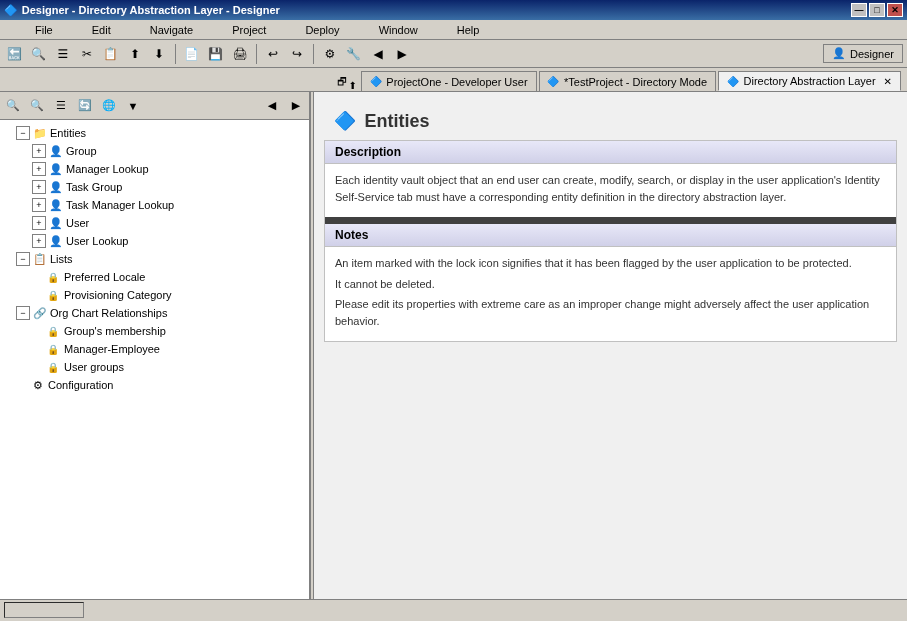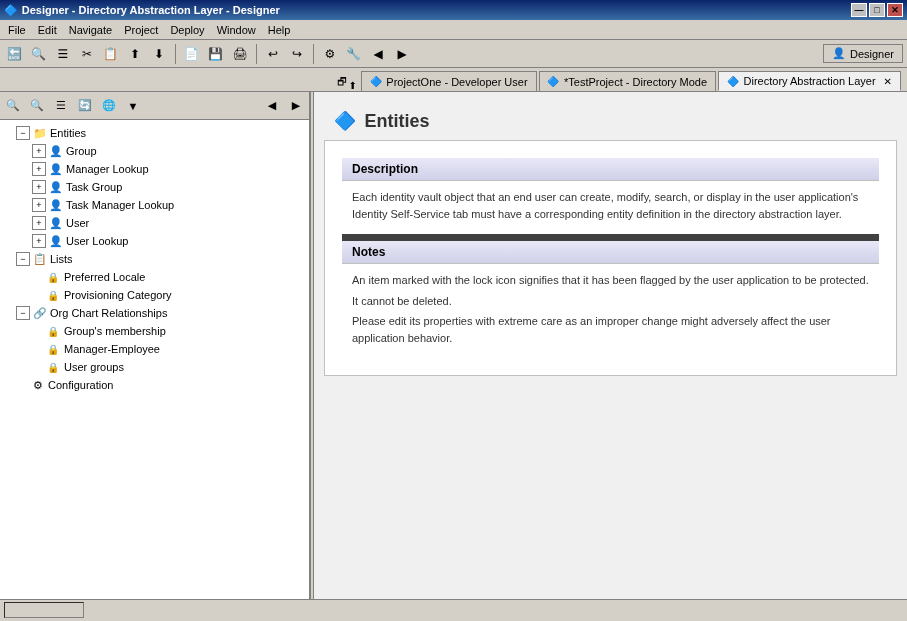--- a/index.html
+++ b/index.html
@@ -33,20 +33,21 @@
       height: 20px;
       display: flex;
       align-items: center;
       border-bottom: 1px solid #808080;
       padding: 0 2px;
     }
     .menu-item {
       padding: 2px 6px;
       cursor: pointer;
       font-size: 11px;
+      margin-left: 27px;
     }
 
     
     .toolbar {
       background: #d4d0c8;
       height: 28px;
       display: flex;
       align-items: center;
       padding: 2px 4px;
       gap: 2px;
@@ -158,21 +159,21 @@
     
     .right-panel {
       flex: 1;
       background: #f0f0f0;
       overflow-y: auto;
       padding: 10px;
     }
     .content-area {
       background: white;
       border: 1px solid #c0c0c0;
-      padding: 17px;
+      padding: 0;
     }
     .section-header {
       background: linear-gradient(to bottom, #e8e8f8, #d0d0e8);
       padding: 4px 10px;
       font-weight: bold;
       font-size: 12px;
       border-bottom: 1px solid #c0c0c0;
     }
     .section-body {
       padding: 8px 10px;

